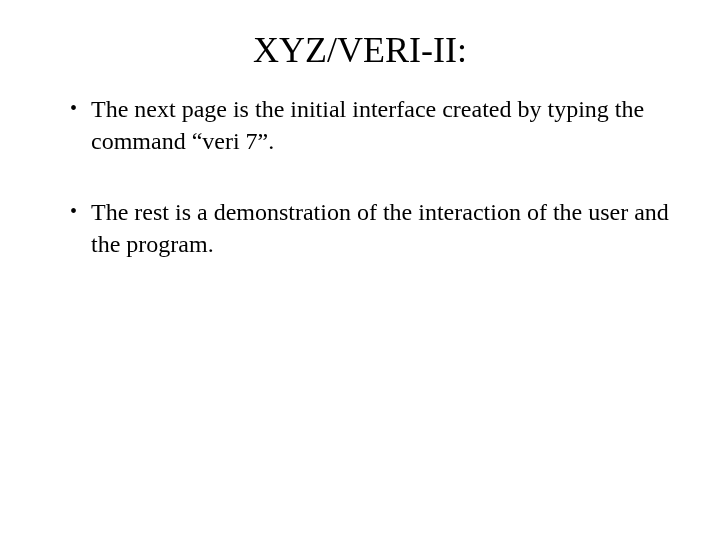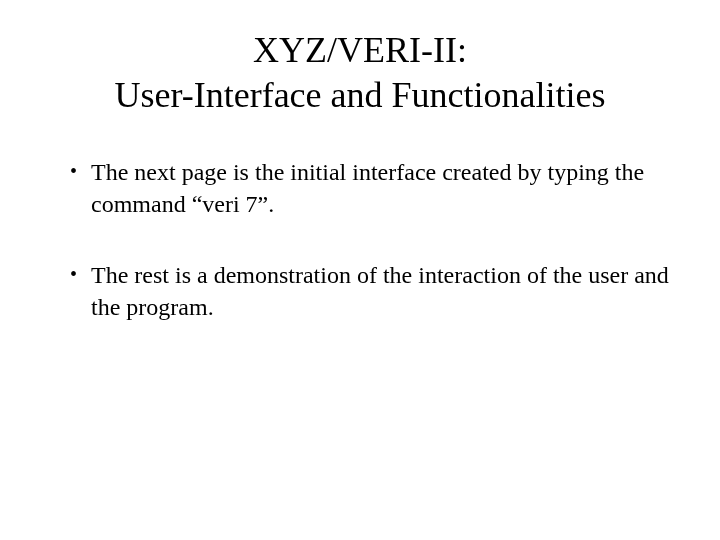--- a/index.html
+++ b/index.html
@@ -14,21 +14,21 @@
       font-family: "Times New Roman", Times, serif;
       color: #000000;
       padding: 20px 40px;
     }
     .title {
       text-align: center;
       font-size: 36px;
       font-weight: normal;
       line-height: 1.25;
       margin-top: 8px;
-      margin-bottom: 38px;
+      margin-bottom: 20px;
     }
     .content {
       padding-left: 30px;
     }
     .bullet-item {
       display: flex;
       align-items: flex-start;
       font-size: 24px;
       line-height: 1.35;
       margin-bottom: 38px;
@@ -40,21 +40,20 @@
     }
     .bullet-text {
       flex: 1;
     }
   </style>
 </head>
 <body>
 
 <div class="title">
   <span>XYZ/VERI-II:</span><br>
-  <span>User-Interface and Functionalities</span>
 </div>
 
 <div class="content">
   <div class="bullet-item">
     <span class="bullet-dot">•</span>
     <span class="bullet-text">The next page is the initial interface created by typing the command “veri 7”.</span>
   </div>
   <div class="bullet-item">
     <span class="bullet-dot">•</span>
     <span class="bullet-text">The rest is a demonstration of the interaction of the user and the program.</span>

